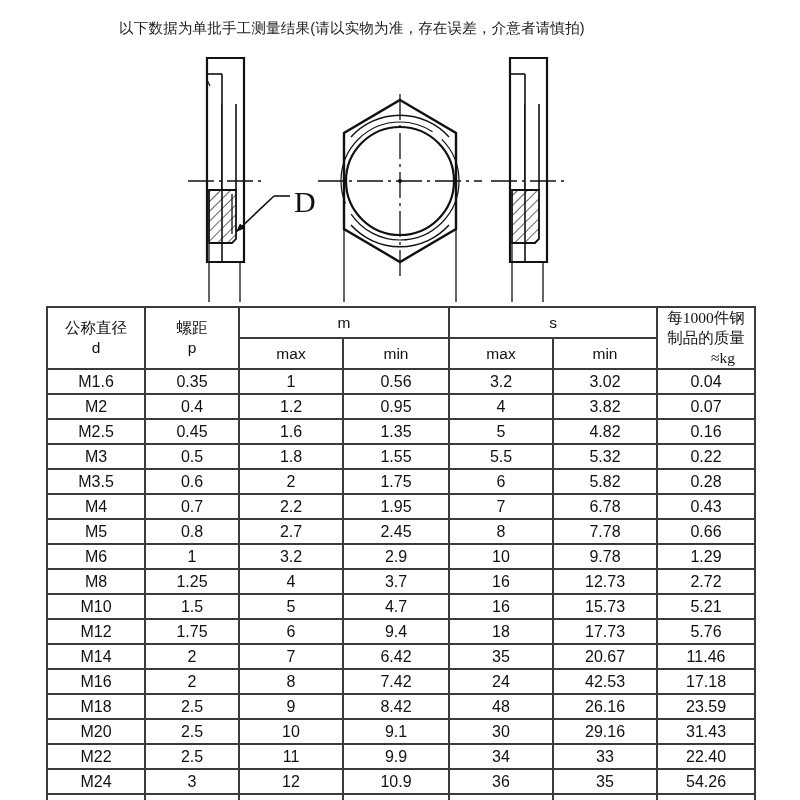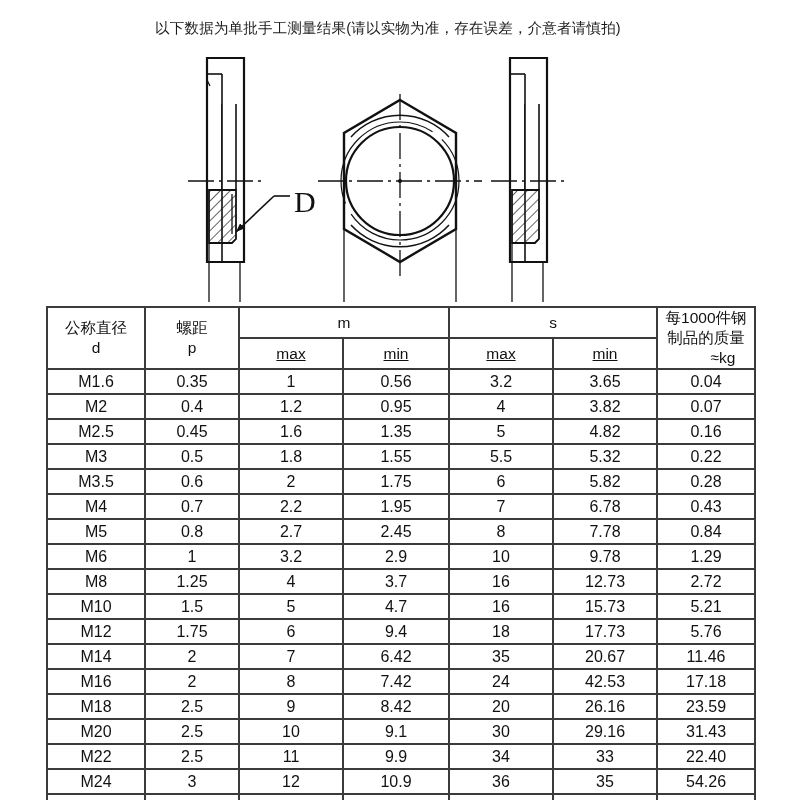--- a/index.html
+++ b/index.html
@@ -21,21 +21,20 @@
     position: absolute;
     left: 0;
     top: 18px;
     width: 704px;
     text-align: center;
     font-size: 14.5px;
     line-height: 20px;
     color: #1a1a1a;
     letter-spacing: 0.2px;
     white-space: nowrap;
-    padding-left: 36px;
   }
 
   
   #drawing {
     position: absolute;
     left: 0;
     top: 44px;
     width: 800px;
     height: 258px;
   }
@@ -67,26 +66,26 @@
     font-size: 15.5px;
     line-height: 20px;
   }
   table.spec td {
     font-size: 16px;
     height: 23px;
     line-height: 23px;
     white-space: nowrap;
   }
   th.hdr-tall { height: 52px; }
-  th.hdr-sub  { height: 26px; text-decoration: underline; }
+  th.hdr-sub  { height: 26px; }
   th.hdr-group{ height: 26px; font-size: 16px; }
   th .hdr-l1 { display: block; }
   th .hdr-l2 { display: block; }
   th .hdr-l3 { display: block; margin-left: 34px; }
-  th.hdr-mass { font-size: 14.5px; line-height: 18px; }
+  th.hdr-mass { font-size: 14.5px; line-height: 18px; font-family: Liberation Serif, serif; }
 
   
   col.c-d    { width: 98px; }
   col.c-p    { width: 94px; }
   col.c-mmax { width: 104px; }
   col.c-mmin { width: 106px; }
   col.c-smax { width: 104px; }
   col.c-smin { width: 104px; }
   col.c-mass { width: 98px; }
 </style>
@@ -235,21 +234,21 @@
         <th class="hdr-sub">min</th>
       </tr>
     </thead>
     <tbody id="spec-body">
         <tr>
           <td>M1.6</td>
           <td>0.35</td>
           <td>1</td>
           <td>0.56</td>
           <td>3.2</td>
-          <td>3.65</td>
+          <td>3.02</td>
           <td>0.04</td>
         </tr>
         <tr>
           <td>M2</td>
           <td>0.4</td>
           <td>1.2</td>
           <td>0.95</td>
           <td>4</td>
           <td>3.82</td>
           <td>0.07</td>
@@ -290,21 +289,21 @@
           <td>6.78</td>
           <td>0.43</td>
         </tr>
         <tr>
           <td>M5</td>
           <td>0.8</td>
           <td>2.7</td>
           <td>2.45</td>
           <td>8</td>
           <td>7.78</td>
-          <td>0.84</td>
+          <td>0.66</td>
         </tr>
         <tr>
           <td>M6</td>
           <td>1</td>
           <td>3.2</td>
           <td>2.9</td>
           <td>10</td>
           <td>9.78</td>
           <td>1.29</td>
         </tr>
@@ -351,21 +350,21 @@
           <td>7.42</td>
           <td>24</td>
           <td>42.53</td>
           <td>17.18</td>
         </tr>
         <tr>
           <td>M18</td>
           <td>2.5</td>
           <td>9</td>
           <td>8.42</td>
-          <td>20</td>
+          <td>48</td>
           <td>26.16</td>
           <td>23.59</td>
         </tr>
         <tr>
           <td>M20</td>
           <td>2.5</td>
           <td>10</td>
           <td>9.1</td>
           <td>30</td>
           <td>29.16</td>

